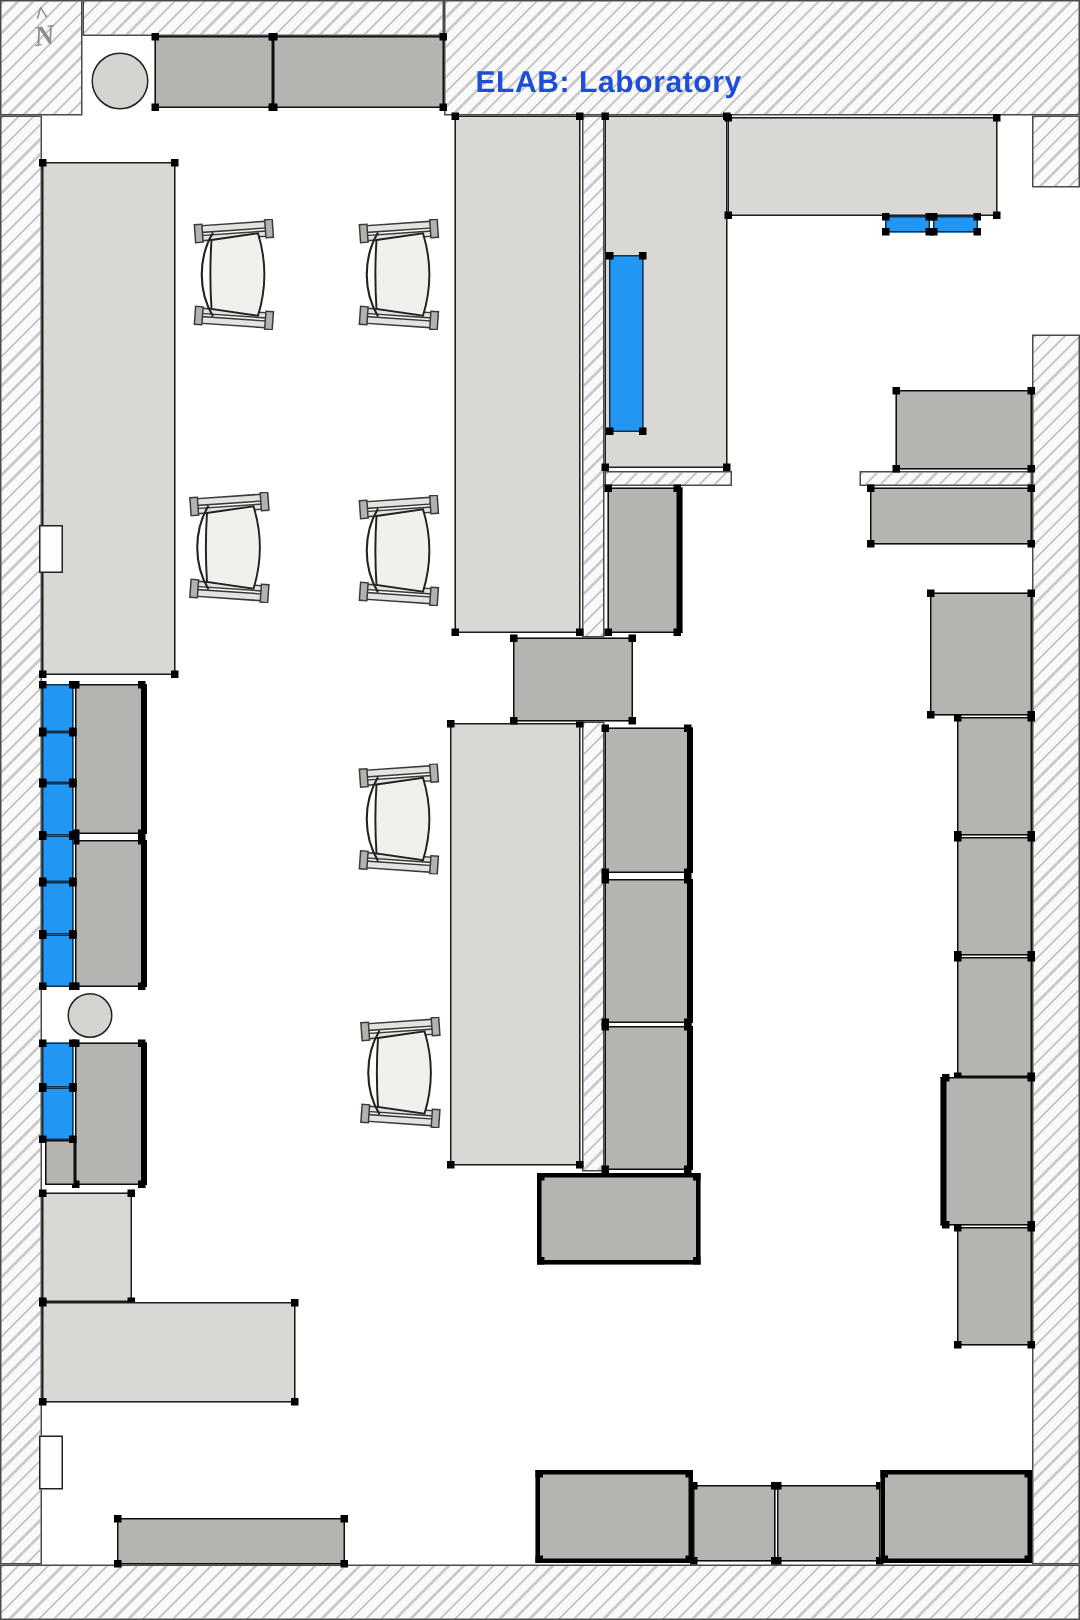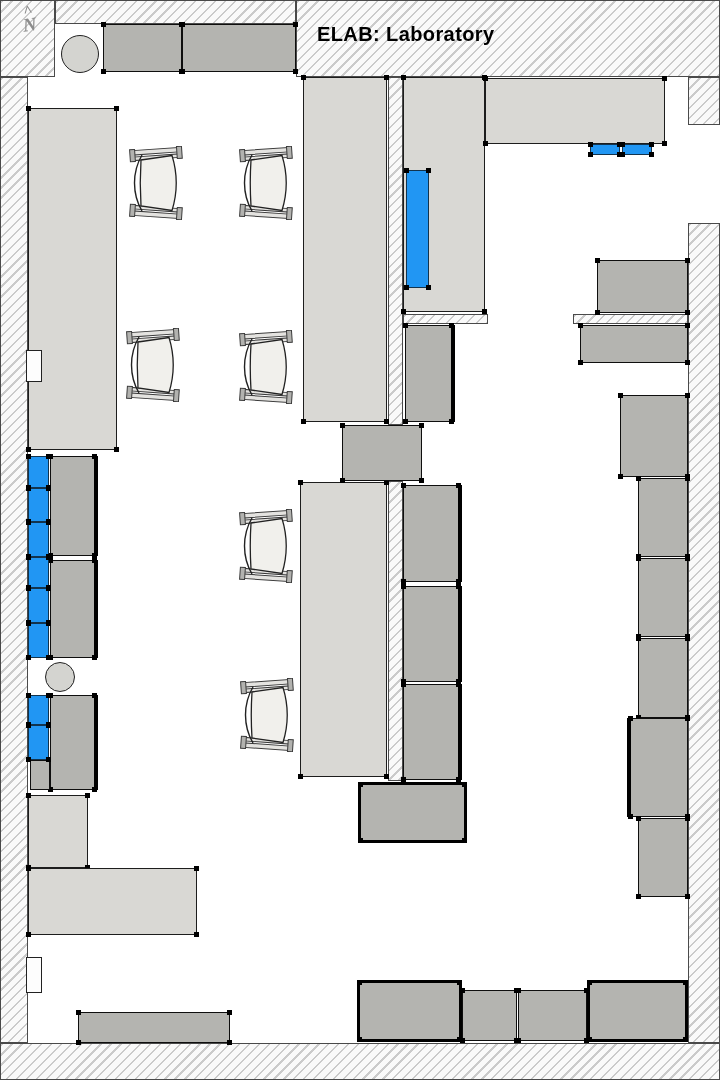--- a/index.html
+++ b/index.html
@@ -12,22 +12,22 @@
   .equip{background:#b4b4b0;border:1.6px solid #0e0e0e;z-index:3;}
   .hlight{background:#2196f3;border:1.2px solid #12334d;z-index:4;}
   .notch{background:#fdfdfd;border:1.3px solid #222;z-index:4;}
   .circ{background:#d4d4d0;border:1.3px solid #222;border-radius:50%;z-index:3;}
   .chairbox{z-index:3;}
   .ebr{border-right:4px solid #000;}
   .ebl{border-left:4px solid #000;}
   .eba{border:3.5px solid #000;}
   .tick{position:absolute;width:5px;height:5px;background:#000;display:block;}
   .tl{left:-3px;top:-3px}.tr{right:-3px;top:-3px}.bl{left:-3px;bottom:-3px}.br{right:-3px;bottom:-3px}
-  #plan-title{position:absolute;left:317px;top:23px;z-index:6;
-              font-size:20px;font-weight:bold;color:#000000;letter-spacing:0.4px;}
+  #plan-title{position:absolute;left:317px;top:44px;z-index:6;
+              font-size:20px;font-weight:bold;color:#1d4ed8;letter-spacing:0.4px;}
   #north{position:absolute;left:16px;top:6px;z-index:6;color:#8d8d8d;
          font-family:"Liberation Serif",serif;font-weight:bold;font-style:italic;
          font-size:19px;text-align:center;width:26px;transform:rotate(-8deg);}
   #north .caret{display:block;line-height:10px;height:10px;font-size:16px;}
   #north .nlabel{display:block;line-height:18px;}
   svg.defs{position:absolute;width:0;height:0;}
 </style>
 </head>
 <body>
 

